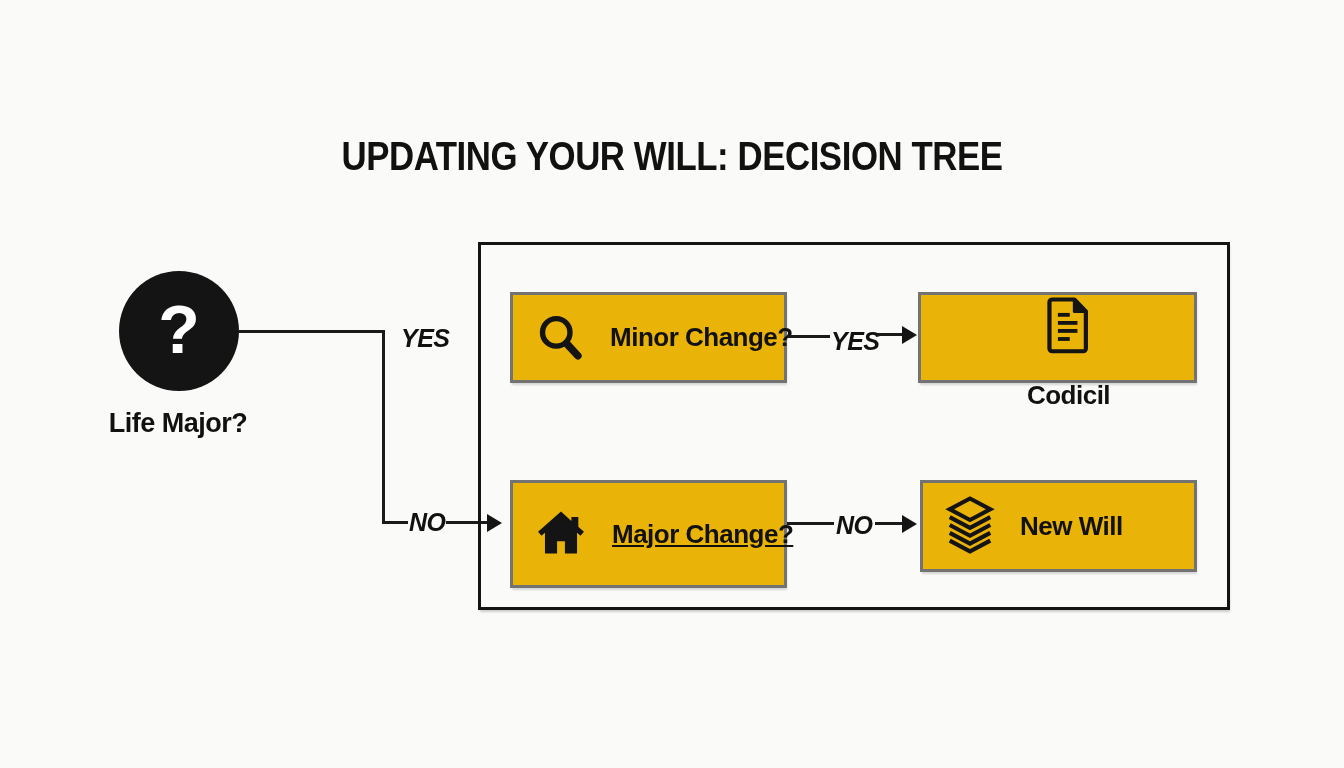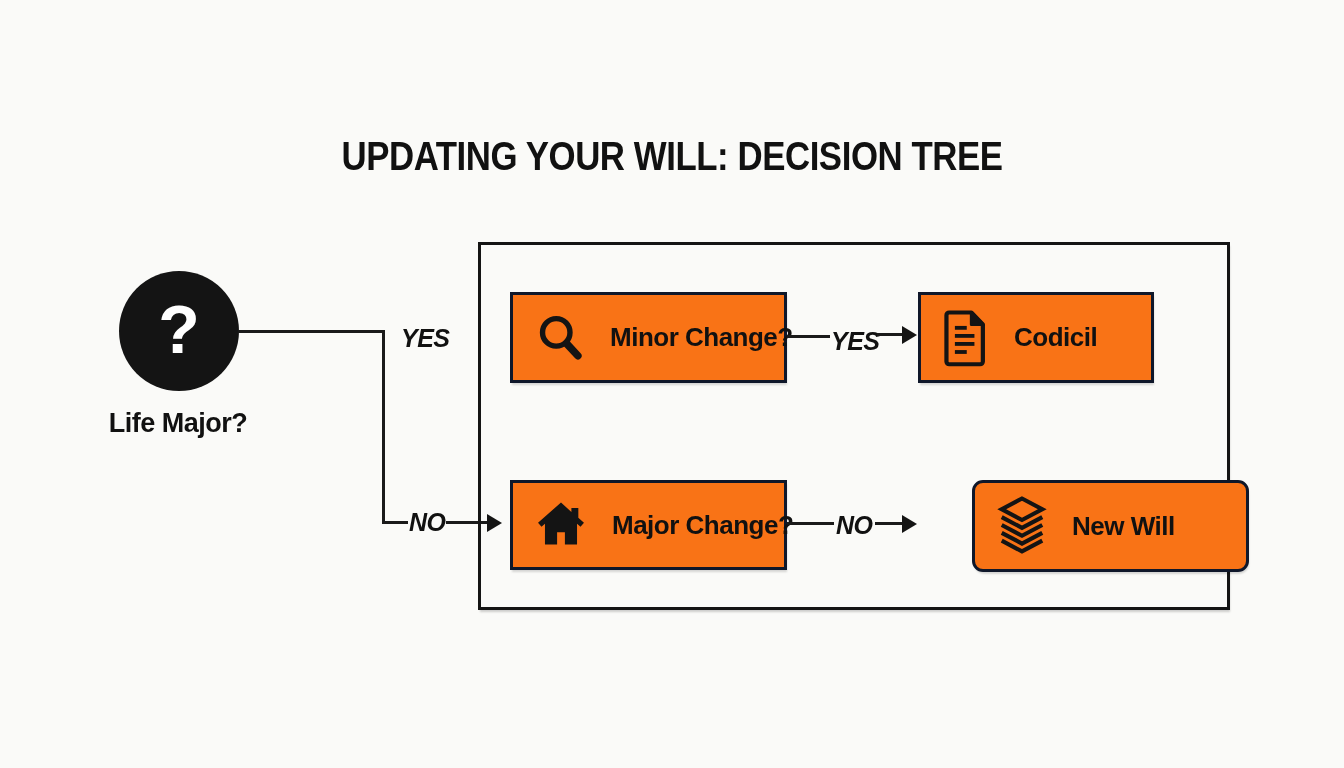--- a/index.html
+++ b/index.html
@@ -60,36 +60,36 @@
   }
 
   
   .outer-box {
     left: 478px; top: 242px;
     width: 746px; height: 362px;
     border: 3px solid #141414;
     box-shadow: 1px 3px 2px -1px rgba(0,0,0,0.18);
   }
   .node-box {
-    background: #f97316;
-    border: 3px solid #0f172a;
+    background: #eab308;
+    border: 3px solid #737373;
     box-shadow: 1px 3px 2px -1px rgba(0,0,0,0.15);
     display: flex; align-items: center;
     padding-left: 22px; gap: 25px;
     box-sizing: border-box;
   }
   .node-box .node-label {
     font-size: 26px; font-weight: bold;
     letter-spacing: -0.5px;
     white-space: nowrap;
   }
   .box-minor   { left: 510px; top: 292px; width: 277px; height: 91px; }
-  .box-codicil { left: 918px; top: 292px; width: 236px; height: 91px; }
-  .box-major   { left: 510px; top: 480px; width: 277px; height: 90px; }
-  .box-newwill { left: 972px; top: 480px; width: 277px; height: 92px; border-radius: 11px; }
+  .box-codicil { left: 918px; top: 292px; width: 279px; height: 91px; flex-direction: column; }
+  .box-major   { left: 510px; top: 480px; width: 277px; height: 108px; text-decoration: underline; }
+  .box-newwill { left: 920px; top: 480px; width: 277px; height: 92px; }
 
   .icon-wrap { display: flex; align-items: center; justify-content: center; }
   svg { display: block; }
 </style>
 </head>
 <body>
 
 <div class="abs title">UPDATING YOUR WILL: DECISION TREE</div>
 
 <div class="abs root-circle">

